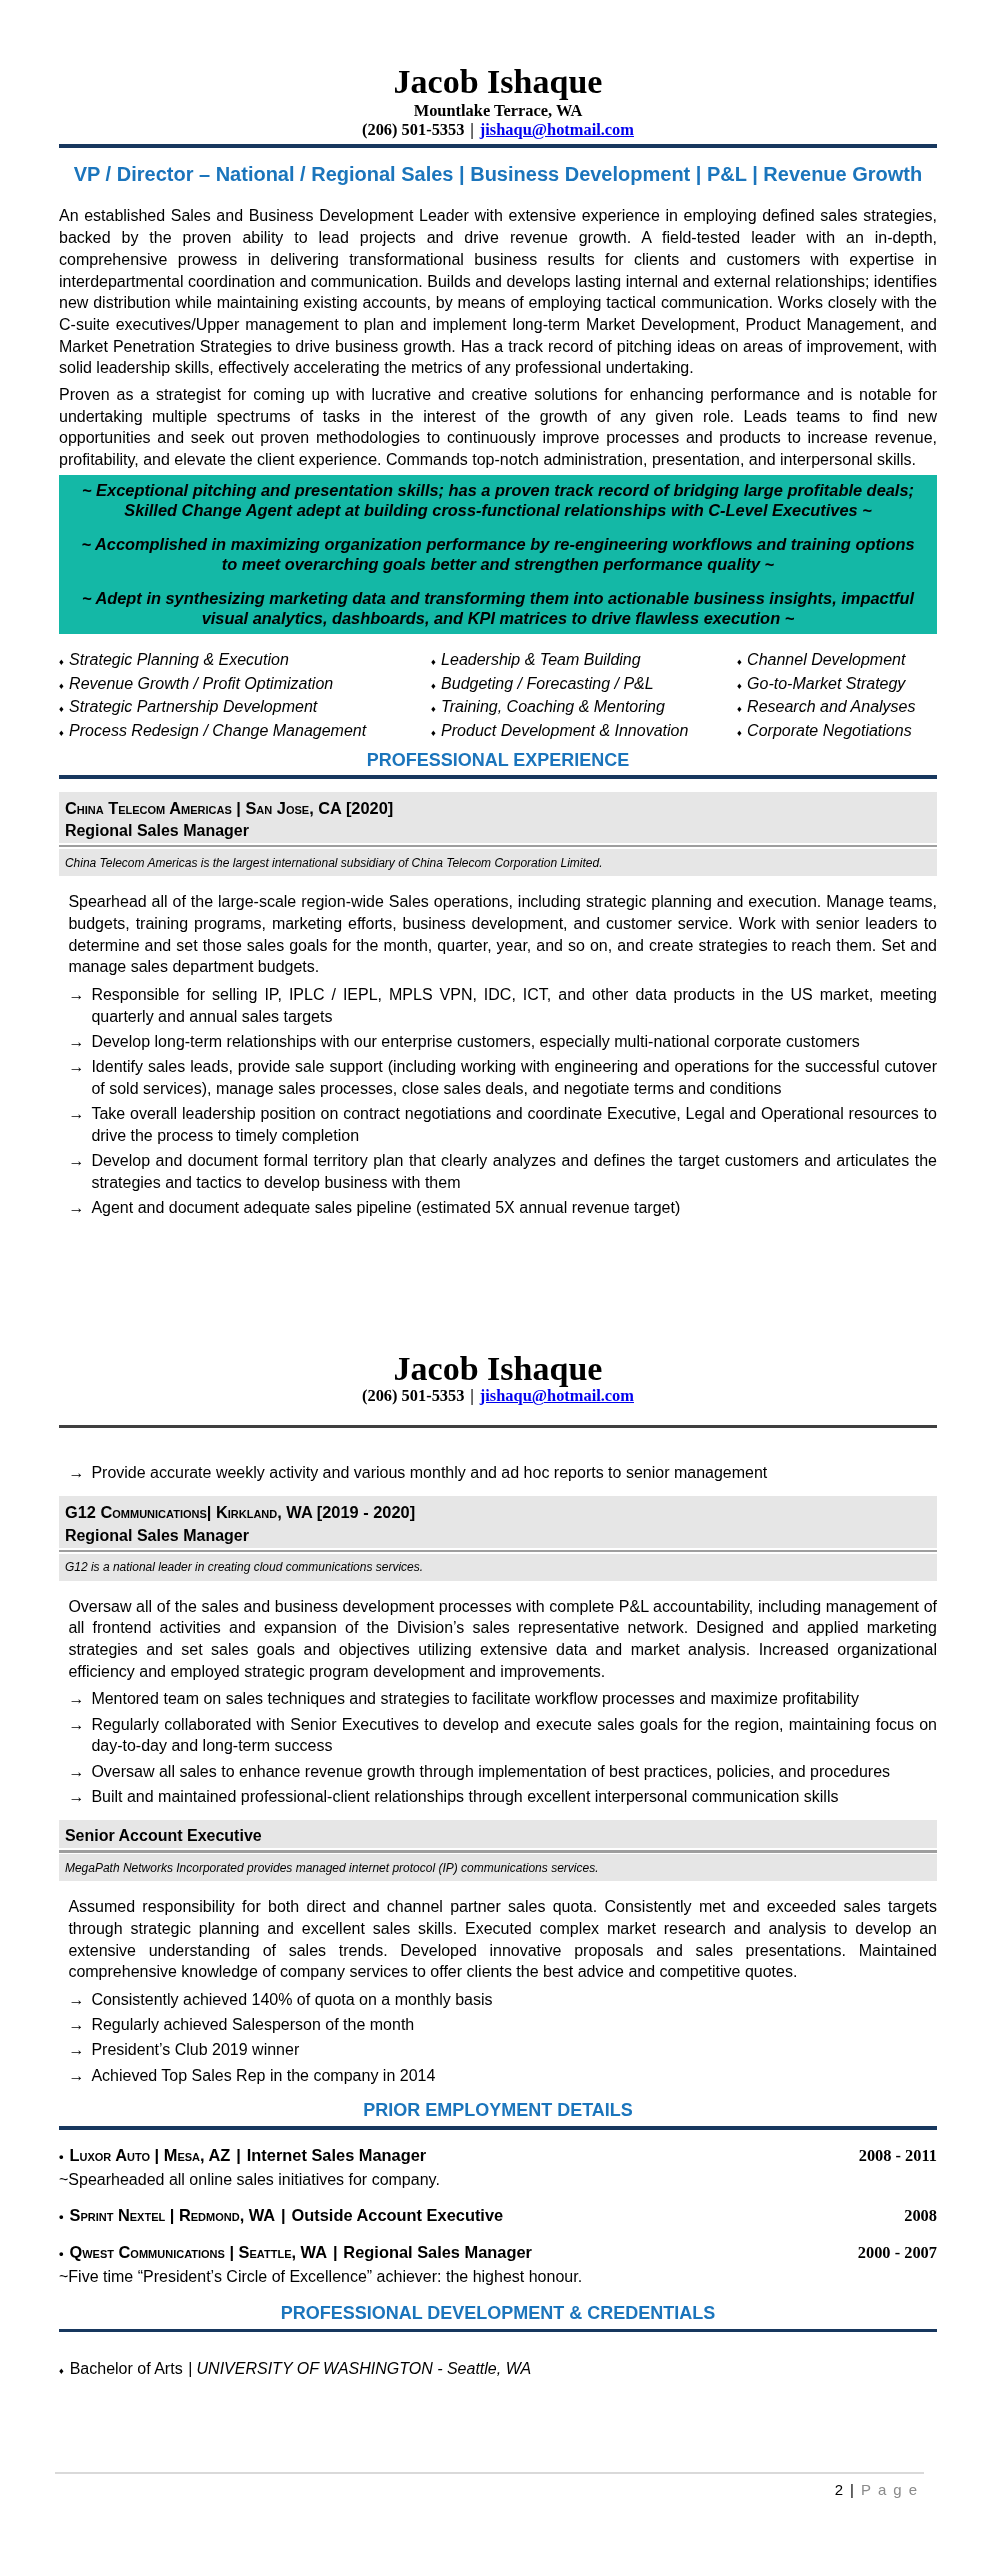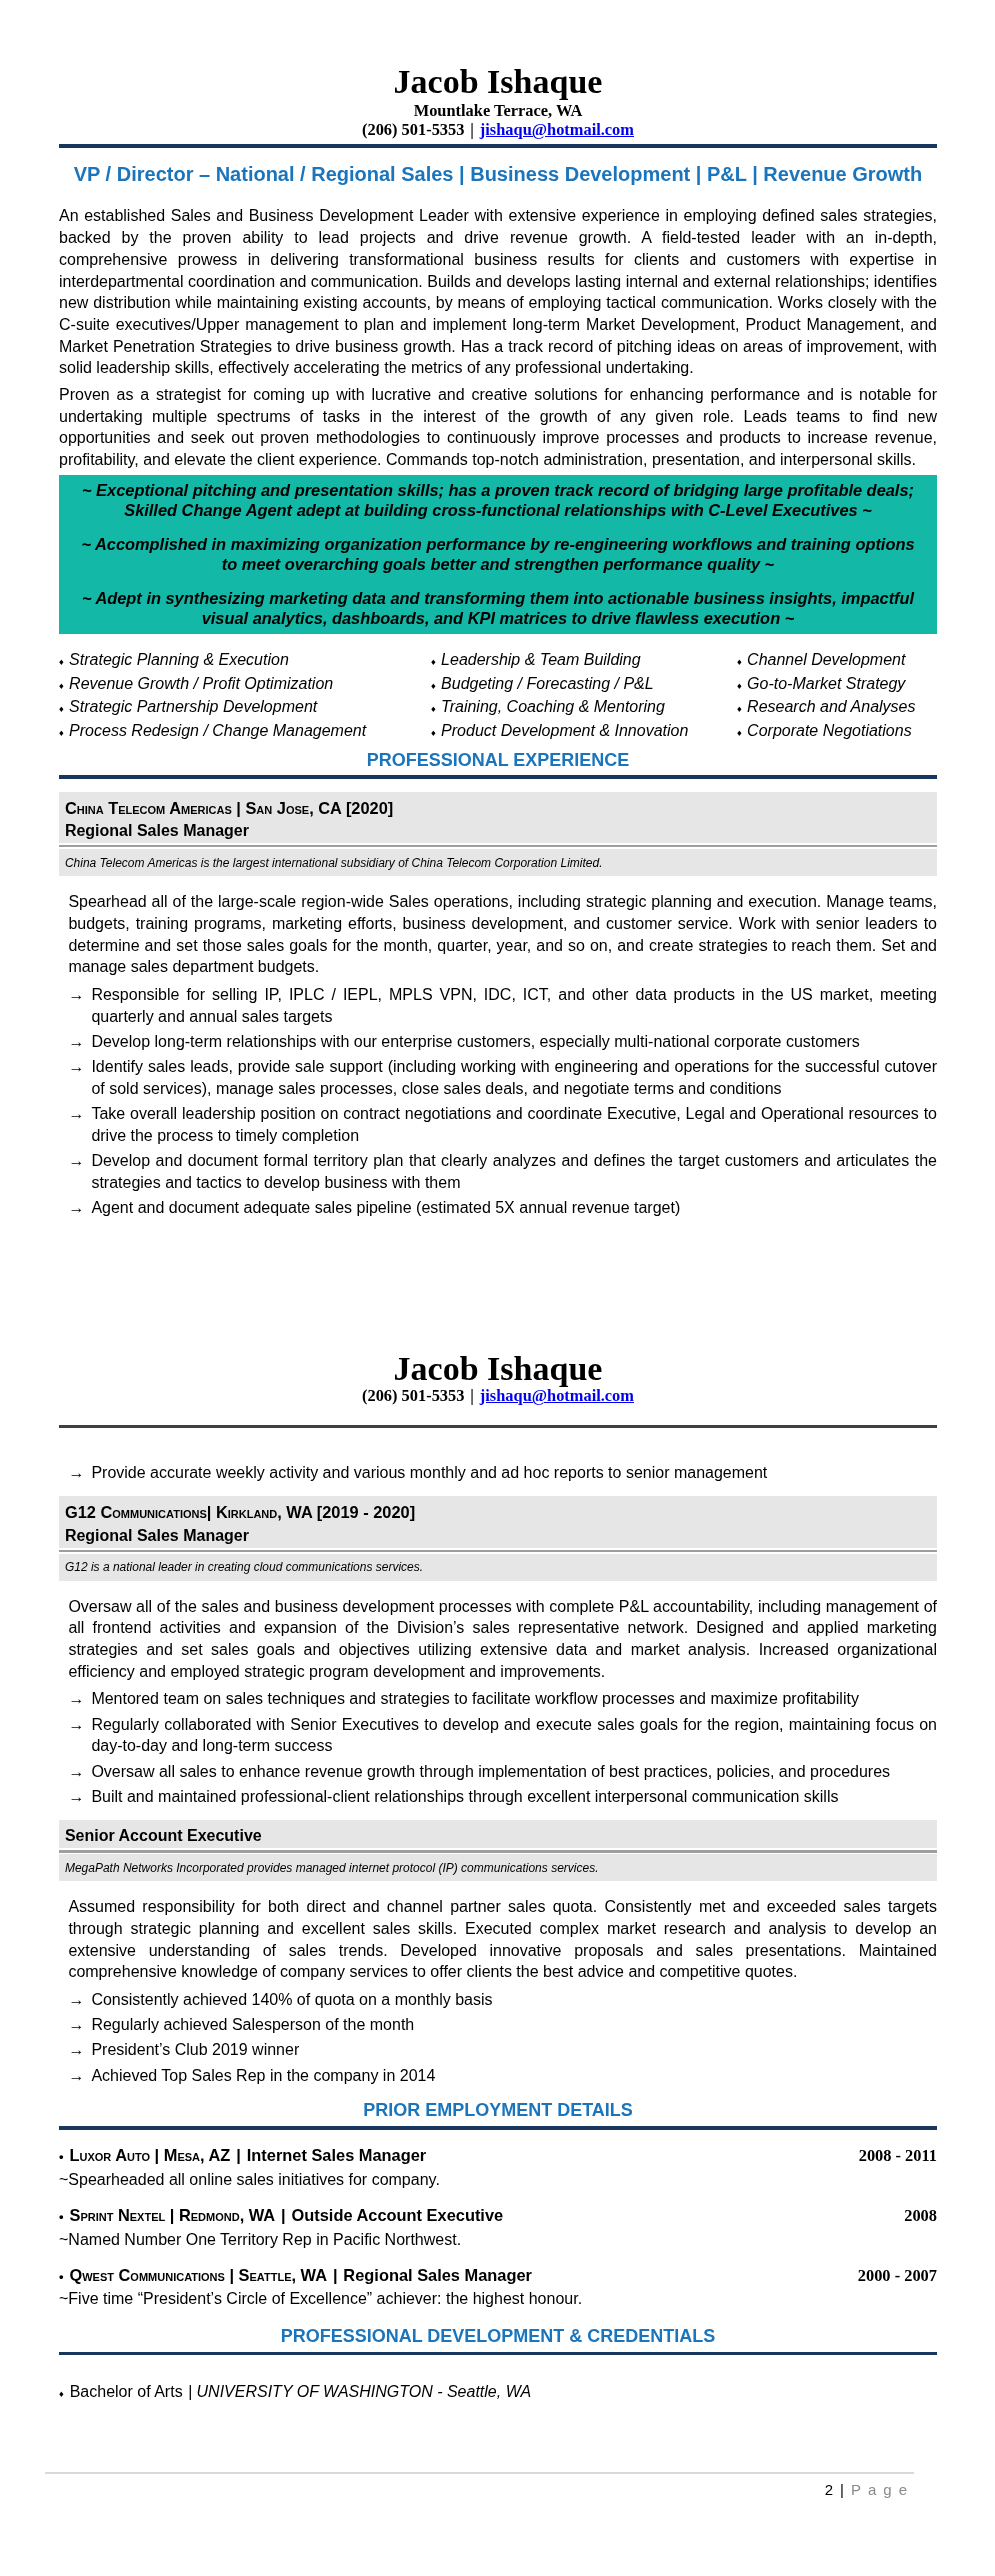--- a/index.html
+++ b/index.html
@@ -58,21 +58,21 @@
   .prior-pipe{margin:0 5.9px;}
   .prior-spacer{flex:1;}
   .prior-dates{font-weight:bold;font-family:Liberation Serif, serif;}
   .prior-note{font-size:16px;line-height:20px;margin-top:2.9px;}
 
   .edu{margin-top:26px;font-size:16px;line-height:21.7px;display:flex;align-items:baseline;}
   .edu .dia{font-size:9.4px;margin-right:5.9px;}
   .edu-degree{font-weight:normal;}
   .edu-rest{margin-left:5.3px;font-style:italic;}
 
-  .page-footer{position:absolute;top:2472px;left:45px;width:869px;}
+  .page-footer{position:absolute;top:2472px;left:55px;width:869px;}
   .footer-rule{height:1.8px;background:#D9D9D9;}
   .footer-text{margin-top:7px;text-align:right;font-size:15px;line-height:17.6px;color:#000;}
   .pg-sep{margin:0 7px 0 7px;}
   .pg-label{color:#8a8a8a;letter-spacing:7px;}
 </style>
 </head>
 <body>
 
 <div class="content">
 
@@ -279,21 +279,20 @@
 
   <div class="prior">
     <div class="prior-line">
       <span class="dot">•</span>
       <span class="prior-company">Sprint Nextel | Redmond, WA</span>
       <span class="prior-pipe">|</span>
       <span class="prior-role">Outside Account Executive</span>
       <span class="prior-spacer"></span>
       <span class="prior-dates">2008</span>
     </div>
-    <div class="prior-note">~Named Number One Territory Rep in Pacific Northwest.</div>
   </div>
 
   <div class="prior">
     <div class="prior-line">
       <span class="dot">•</span>
       <span class="prior-company">Qwest Communications | Seattle, WA</span>
       <span class="prior-pipe">|</span>
       <span class="prior-role">Regional Sales Manager</span>
       <span class="prior-spacer"></span>
       <span class="prior-dates">2000 - 2007</span>

